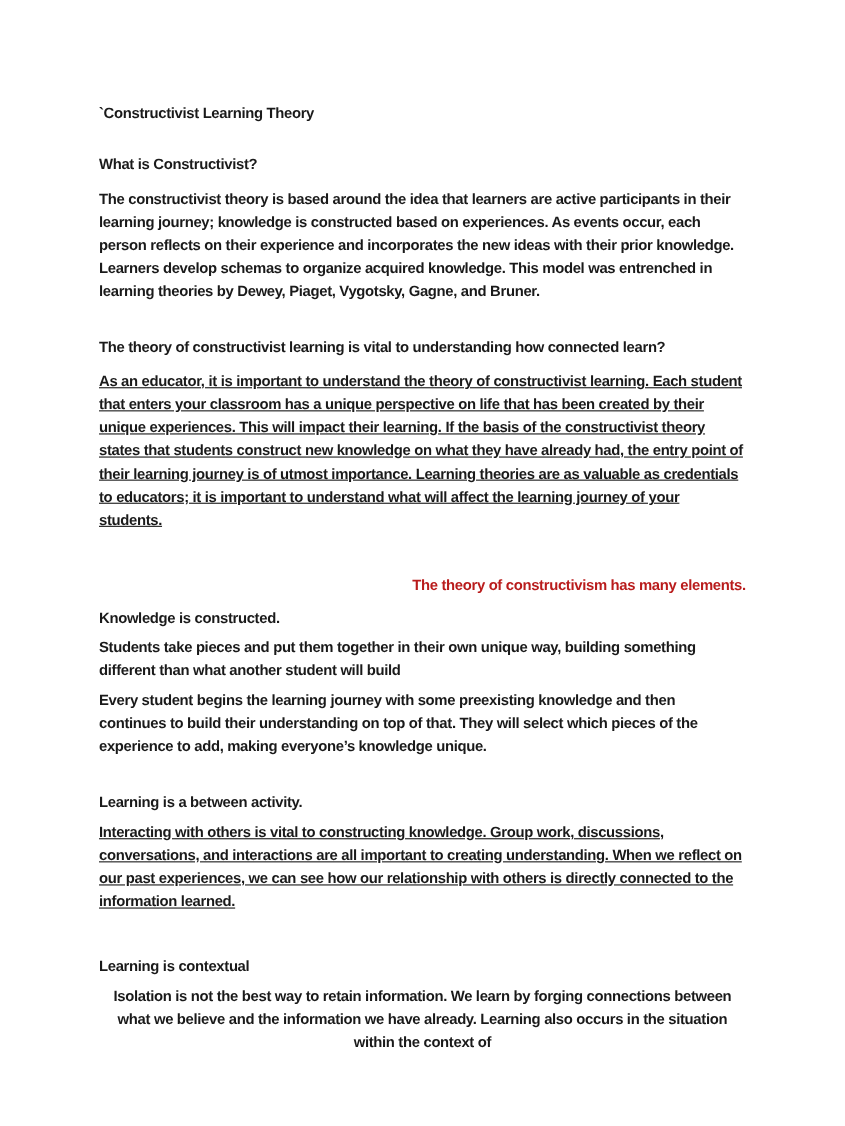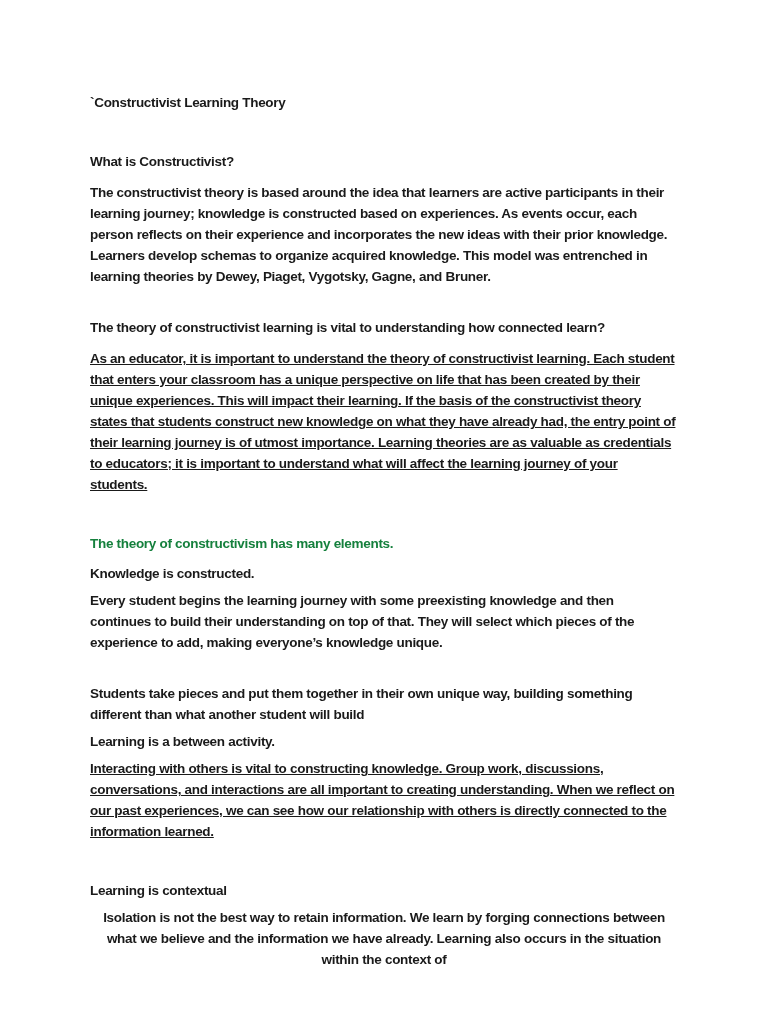--- a/index.html
+++ b/index.html
@@ -18,27 +18,27 @@
     font-family: "Liberation Sans", sans-serif;
     font-size: 13.5px;
     font-weight: 600;
     letter-spacing: -0.3px;
     line-height: 21px;
     color: #1a1a1a;
   }
   .block {
     margin: 0;
   }
-  .doc-title   { margin-bottom: 38px; }
+  .doc-title   { margin-bottom: 26px; }
   .sec-head    { margin-bottom: 10px; }
   .para        { margin-bottom: 24px; }
   .para-tight  { margin-bottom: 6px; }
   .gap-lg      { margin-bottom: 30px; }
   .gap-xl      { margin-bottom: 38px; text-decoration: underline; }
-  .blue-head   { color: #15803d; margin-bottom: 9px; }
+  .blue-head   { color: #b91c1c; margin-bottom: 9px; text-align: right; }
   .last        { margin-bottom: 0; text-align: center; }
 </style>
 </head>
 <body>
 
 <div class="page">
 
   <p class="block doc-title">`Constructivist Learning Theory</p>
 
   <p class="block sec-head">What is Constructivist?</p>
@@ -46,23 +46,23 @@
   <p class="block para gap-lg">The constructivist theory is based around the idea that learners are active participants in their learning journey; knowledge is constructed based on experiences. As events occur, each person reflects on their experience and incorporates the new ideas with their prior knowledge. Learners develop schemas to organize acquired knowledge. This model was entrenched in learning theories by Dewey, Piaget, Vygotsky, Gagne, and Bruner.</p>
 
   <p class="block sec-head">The theory of constructivist learning is vital to understanding how connected learn?</p>
 
   <p class="block para gap-xl">As an educator, it is important to understand the theory of constructivist learning. Each student that enters your classroom has a unique perspective on life that has been created by their unique experiences. This will impact their learning. If the basis of the constructivist theory states that students construct new knowledge on what they have already had, the entry point of their learning journey is of utmost importance. Learning theories are as valuable as credentials to educators; it is important to understand what will affect the learning journey of your students.</p>
 
   <p class="block blue-head">The theory of constructivism has many elements.</p>
 
   <p class="block para-tight">Knowledge is constructed.</p>
 
+  <p class="block para-tight">Students take pieces and put them together in their own unique way, building something different than what another student will build</p>
+
   <p class="block para gap-lg">Every student begins the learning journey with some preexisting knowledge and then continues to build their understanding on top of that. They will select which pieces of the experience to add, making everyone’s knowledge unique.</p>
-
-  <p class="block para-tight">Students take pieces and put them together in their own unique way, building something different than what another student will build</p>
 
   <p class="block para-tight">Learning is a between activity.</p>
 
   <p class="block para gap-xl">Interacting with others is vital to constructing knowledge. Group work, discussions, conversations, and interactions are all important to creating understanding. When we reflect on our past experiences, we can see how our relationship with others is directly connected to the information learned.</p>
 
   <p class="block para-tight">Learning is contextual</p>
 
   <p class="block last">Isolation is not the best way to retain information. We learn by forging connections between what we believe and the information we have already. Learning also occurs in the situation within the context of</p>
 
 </div>

